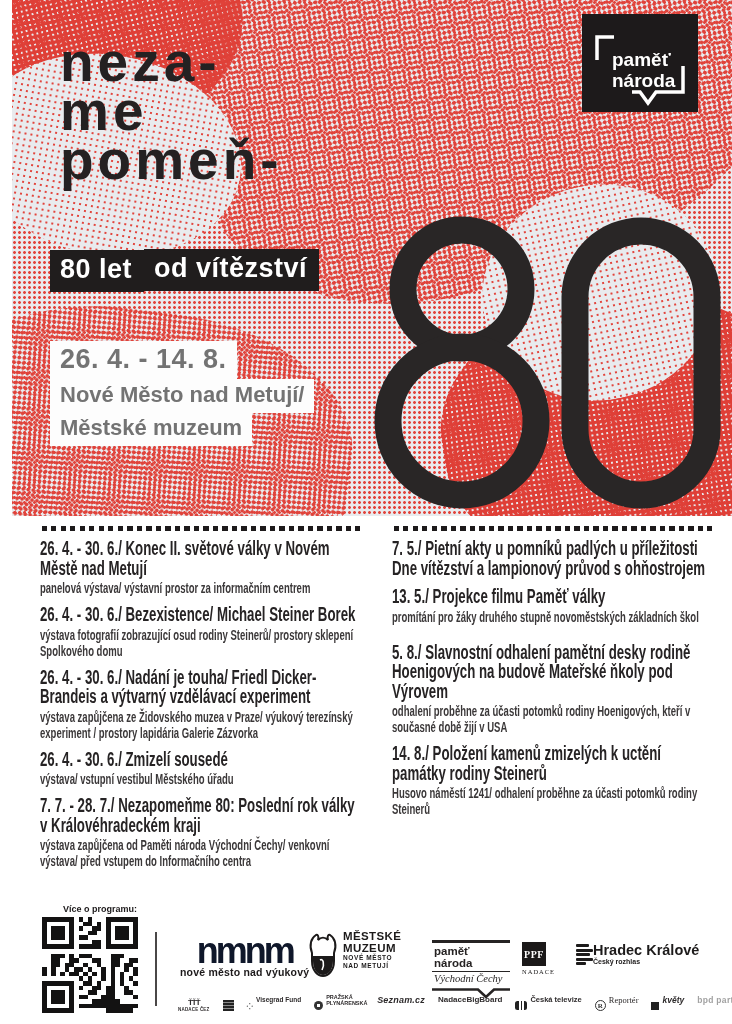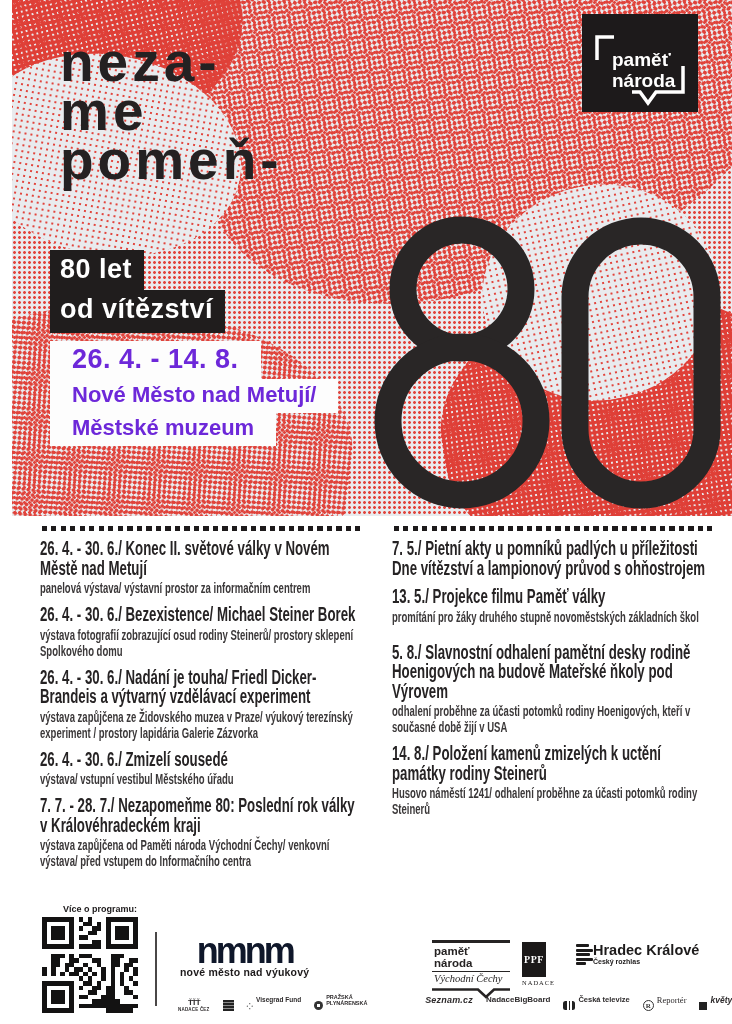--- a/index.html
+++ b/index.html
@@ -25,28 +25,28 @@
   .b2{left:170px;top:-150px;width:610px;height:430px;border-radius:38% 62% 55% 45%;transform:rotate(-16deg);}
   .b3{left:-90px;top:310px;width:430px;height:270px;border-radius:50% 50% 40% 60%;transform:rotate(7deg);}
   .b4{left:430px;top:295px;width:370px;height:270px;border-radius:46% 54% 50% 50%;transform:rotate(-9deg);}
   .pa1{left:470px;top:185px;width:235px;height:215px;border-radius:50%;transform:rotate(-12deg);}
   .pa2{left:-40px;top:55px;width:270px;height:200px;border-radius:50%;transform:rotate(10deg);}
 
   .poster-title{
     position:absolute;left:48px;top:38px;z-index:3;
     font-size:55px;line-height:49px;font-weight:bold;color:#242122;letter-spacing:4px;
   }
-  .sub-black{position:absolute;left:38px;top:250px;z-index:3;display:flex;flex-direction:column;align-items:flex-start;}
+  .sub-black{position:absolute;left:38px;top:250px;z-index:3;display:flex;flex-direction:row;align-items:center;}
   .sub-black span{
     display:inline-block;background:#201d1d;color:#fff;font-weight:bold;
     font-size:27px;line-height:1.2;padding:3px 12px 7px 10px;letter-spacing:.5px;
   }
   .sub-black span + span{margin-top:-2px;}
   .white-block{position:absolute;left:38px;top:341px;z-index:3;display:flex;flex-direction:column;align-items:flex-start;}
-  .white-block span{display:inline-block;background:#fdfdfd;color:#6d28d9;font-weight:bold;padding:3px 22px 5px;}
+  .white-block span{display:inline-block;background:#fdfdfd;color:#737373;font-weight:bold;padding:3px 10px 5px;}
   .wb-date{font-size:27px;letter-spacing:.5px;}
   .wb-venue{font-size:22px;margin-top:-1px;}
   .website{
     position:absolute;left:48px;top:462px;z-index:3;
     font-size:25px;font-weight:bold;color:#242122;letter-spacing:.5px;
   }
   .eighty{position:absolute;left:353px;top:213px;z-index:2;}
   .pn-badge{position:absolute;left:570px;top:14px;width:116px;height:98px;background:#1d1a1b;z-index:4;}
 
   
@@ -74,21 +74,21 @@
   .logo-muzeum .txt{display:flex;flex-direction:column;}
   .logo-muzeum .big{font-size:11.5px;line-height:11.5px;font-weight:bold;color:#1c1a1a;letter-spacing:.4px;}
   .logo-muzeum .small{font-size:6.5px;line-height:7.5px;font-weight:bold;color:#1c1a1a;letter-spacing:.6px;}
 
   .logo-pvc{position:absolute;left:432px;top:40px;width:78px;}
   .logo-pvc .t1{border-top:3px solid #262323;font-size:11.5px;font-weight:bold;color:#262323;
     padding:2px 2px 2px 2px;border-bottom:1.5px solid #262323;}
   .logo-pvc .t2{font-family:"Liberation Serif",serif;font-style:italic;font-size:10.5px;color:#262323;padding:1px 2px 1px 2px;}
 
   .logo-ppf{position:absolute;left:522px;top:42px;width:26px;text-align:center;}
-  .logo-ppf .sq{width:24px;height:35px;background:#1b1919;color:#fff;font-family:"Liberation Serif",serif;
+  .logo-ppf .sq{width:24px;height:24px;background:#1b1919;color:#fff;font-family:"Liberation Serif",serif;
     font-size:10px;font-weight:bold;display:flex;align-items:center;justify-content:center;letter-spacing:.5px;}
   .logo-ppf .lbl{font-family:"Liberation Serif",serif;font-size:6.5px;letter-spacing:1px;color:#1b1919;margin-top:2px;}
 
   .logo-hk{position:absolute;left:576px;top:42px;display:flex;align-items:flex-end;}
   .hk-bars{display:flex;flex-direction:column;gap:1.5px;padding-top:2px;}
   .hk-bars i{display:block;height:3px;background:#1d1b1b;border-radius:1px;}
   .logo-hk .t{display:flex;flex-direction:column;}
   .logo-hk .big{font-size:14.5px;font-weight:bold;color:#1d1b1b;line-height:15px;}
   .logo-hk .small{font-size:7px;font-weight:bold;color:#1d1b1b;}
 
@@ -100,21 +100,21 @@
   .i-grid{width:11px;height:11px;background:repeating-linear-gradient(0deg,#222 0 2px,#8a8a8a 2px 3px);}
   .i-dots{font-size:8px;color:#555;}
   .i-circle{width:9px;height:9px;border-radius:50%;background:radial-gradient(circle at 50% 50%,#fff 0 1.5px,#333 1.6px);}
   .i-ct{width:12px;height:9px;background:#222;border-radius:2.5px;
     background-image:linear-gradient(90deg,transparent 0 3px,#222 3px 4.5px,#fff 4.5px 6px,#222 6px 7.5px,#fff 7.5px 9px,#222 9px);}
   .i-rcircle{width:9px;height:9px;border:1px solid #333;border-radius:50%;font-family:"Liberation Serif",serif;font-size:7px;color:#333;}
   .i-square{width:8px;height:8px;background:#222;}
   .partner .lbl-sub{font-size:4.5px;letter-spacing:.2px;}
   .partner.p-2 span.lbl{font-size:6.5px;}
   .partner.p-3 span.lbl{white-space:normal;width:38px;font-size:5.5px;line-height:1.1;}
-  .partner.p-4 span.lbl{font-size:9px;font-style:italic;letter-spacing:.2px;margin-left:48px;}
+  .partner.p-4 span.lbl{font-size:9px;font-style:italic;letter-spacing:.2px;}
   .partner.p-5 span.lbl{font-size:8px;}
   .partner.p-7 span.lbl{font-family:"Liberation Serif",serif;font-weight:normal;font-size:8.5px;}
   .partner.p-8 span.lbl{font-style:italic;font-size:8.5px;}
   .partner.p-9 span.lbl{color:#a2a2a2;font-size:8.5px;letter-spacing:.3px;}
 </style>
 </head>
 <body>
 
 <div class="hero">
   <div class="blob dense b1"></div>
@@ -351,20 +351,33 @@
       <rect x="12" y="6" width="1" height="1" fill="#131212"></rect>
       <rect x="6" y="12" width="1" height="1" fill="#131212"></rect>
     </svg>
   <div class="vline"></div>
 
   <div class="logo-nmnm">
     <div class="mark">nmnm</div>
     <div class="lbl">nové město nad výukový</div>
   </div>
 
+  <div class="logo-muzeum">
+    <svg width="30" height="46" viewBox="0 0 30 46">
+      <path d="M4,22 C1,14 3,7 8,4 C10,3 11,6 10,9 C13,6 17,6 20,9 C19,6 20,3 22,4 C27,7 29,14 26,22 L26,30 C26,40 20,45 15,45 C10,45 4,40 4,30 Z" fill="#ffffff" stroke="#1c1a1a" stroke-width="2"></path>
+      <path d="M5,25 L25,25 L25,30 C25,39 20,44 15,44 C10,44 5,39 5,30 Z" fill="#1c1a1a"></path>
+      <path d="M12,29 C15,27 17,33 14,39" fill="none" stroke="#ffffff" stroke-width="1.6"></path>
+    </svg>
+    <div class="txt">
+      <span class="big">MĚSTSKÉ</span>
+      <span class="big">MUZEUM</span>
+      <span class="small">NOVÉ MĚSTO</span>
+      <span class="small">NAD METUJÍ</span>
+    </div>
+  </div>
 
   <div class="logo-pvc">
     <div class="t1">paměť národa</div>
     <div class="t2">Východní Čechy</div>
     <svg width="78" height="11" viewBox="0 0 78 11">
       <path d="M0,1.5 H46 L54,9 L62,1.5 H78" fill="none" stroke="#262323" stroke-width="2.6"></path>
     </svg>
   </div>
 
   <div class="logo-ppf">

